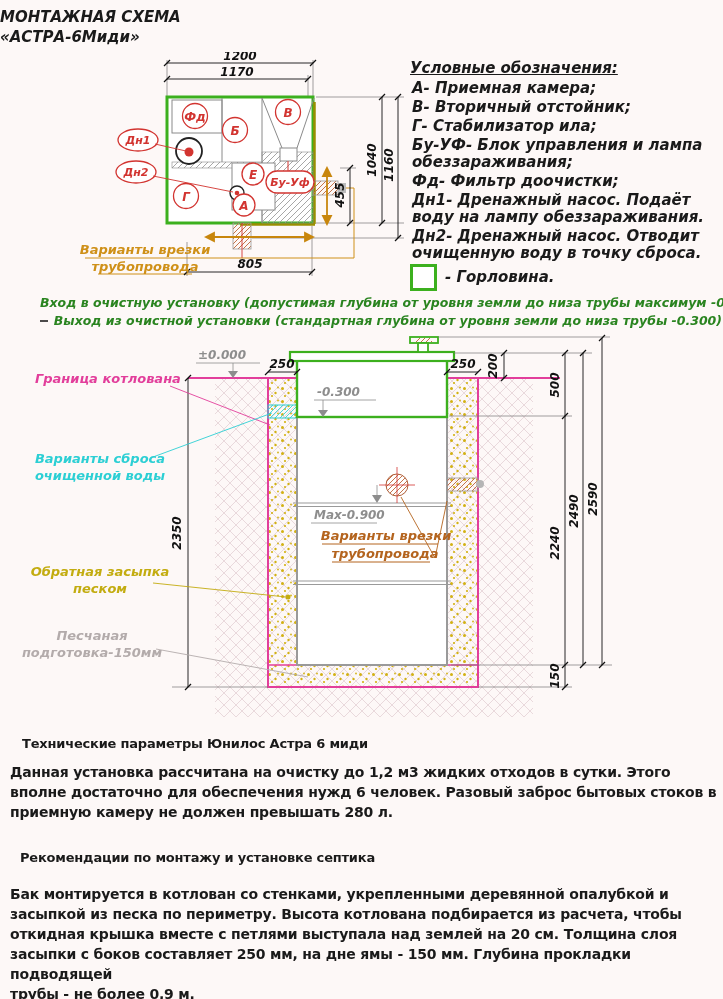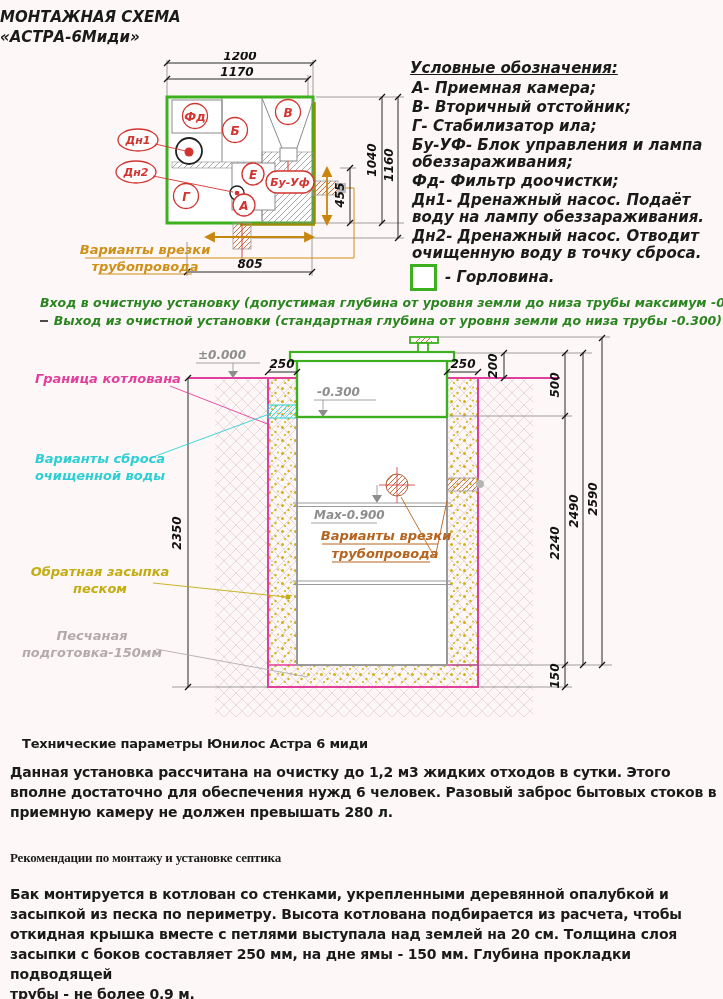--- a/index.html
+++ b/index.html
@@ -332,18 +332,18 @@
     <line x1="312" y1="229" x2="410" y2="229" stroke="#b4641e" stroke-width="1"></line>
     <line x1="415" y1="225" x2="381" y2="164" stroke="#b4641e" stroke-width="0.9"></line>
     <line x1="415" y1="225" x2="427" y2="168" stroke="#b4641e" stroke-width="0.9"></line>
   </g>
 </svg>
 
 <div class="abs h-text" style="left:22px;top:736px;">Технические параметры Юнилос Астра 6 миди</div>
 <div class="abs p-text" style="left:10px;top:762px;">Данная установка рассчитана на очистку до 1,2 м3 жидких отходов в сутки. Этого
  вполне достаточно для обеспечения нужд 6 человек. Разовый заброс бытовых стоков в
 приемную камеру не должен превышать 280 л.</div>
-<div class="abs h-text" style="left:10px;top:850px;font-family:Liberation Serif, serif;">Рекомендации по монтажу и установке септика</div>
+<div class="abs h-text" style="left:20px;top:850px;">Рекомендации по монтажу и установке септика</div>
 <div class="abs p-text" style="left:10px;top:884px;">Бак монтируется в котлован со стенками, укрепленными деревянной опалубкой и
 засыпкой из песка по периметру. Высота котлована подбирается из расчета, чтобы
 откидная крышка вместе с петлями выступала над землей на 20 см. Толщина слоя
  засыпки с боков составляет 250 мм, на дне ямы - 150 мм. Глубина прокладки подводящей
  трубы - не более 0,9 м.</div>
 
 </body></html>

